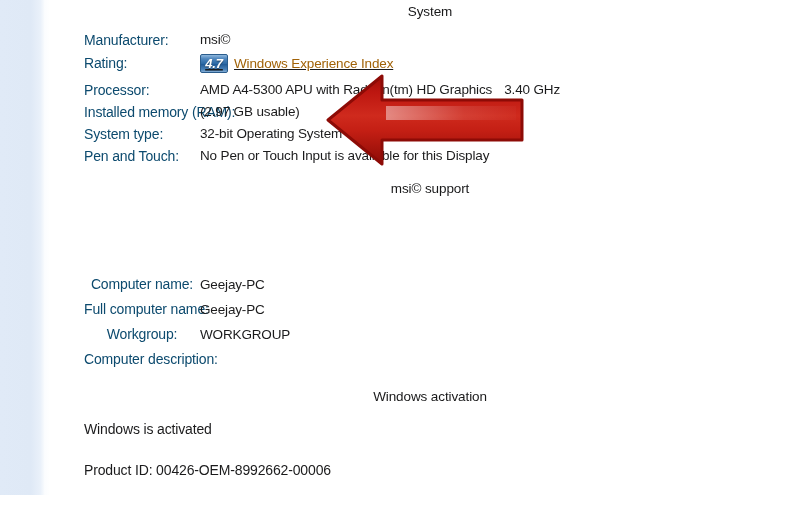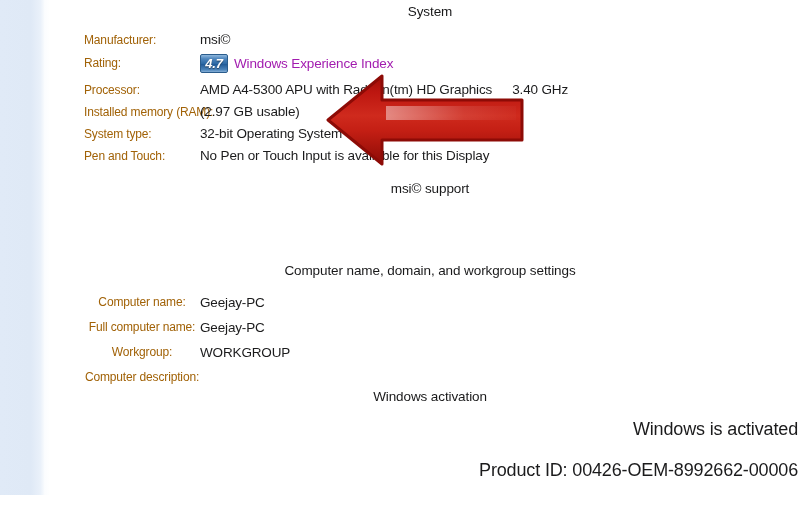--- a/index.html
+++ b/index.html
@@ -78,22 +78,22 @@
     align-items: flex-start;
     height: 22px;
     line-height: 22px;
   }
   .row.tall { height: 25px; line-height: 25px; }
   .label {
     width: 150px;
     flex: 0 0 150px;
     padding-left: 34px;
     box-sizing: border-box;
-    font-size: 12px;
-    color: #a16207;
+    font-size: 14px;
+    color: #0c4a6e;
     white-space: nowrap;
     letter-spacing: -0.15px;
   }
   .value {
     font-size: 13.5px;
     color: #1b1b1c;
     white-space: nowrap;
     letter-spacing: -0.15px;
     display: flex;
     align-items: center;
@@ -102,52 +102,53 @@
   .link {
     color: #2b6ca8;
     cursor: pointer;
     font-size: 13.5px;
     letter-spacing: -0.15px;
   }
 
   
   .plainline {
     padding-left: 34px;
-    font-size: 18px;
+    font-size: 14px;
     color: #1b1b1c;
     height: 24px;
     line-height: 24px;
     white-space: nowrap;
     letter-spacing: -0.15px;
   }
 
   
   .wei {
     display: flex;
     align-items: center;
+    text-decoration: underline;
   }
   .wei-badge {
     width: 28px;
     height: 19px;
     border-radius: 2px;
     background: linear-gradient(to bottom, #8fb8dd 0%, #4f86bd 22%, #2e6ba6 50%, #1d5794 52%, #4a82b8 85%, #84aed6 100%);
     border: 1px solid #2a5c8c;
     box-sizing: border-box;
     color: #ffffff;
     font-size: 13px;
     font-weight: bold;
     font-style: italic;
     line-height: 17px;
     text-align: center;
     text-shadow: 0 1px 1px rgba(0,0,0,.45);
     margin-right: 6px;
     overflow: hidden;
   }
   .wei-link {
-    color: #a21caf;
+    color: #a16207;
     font-size: 13.5px;
     cursor: pointer;
     letter-spacing: -0.15px;
   }
 
   
   #annotation-arrow {
     position: absolute;
     left: 326px;
     top: 74px;
@@ -180,21 +181,21 @@
         <span class="label">Rating:</span>
         <span class="value wei">
           <span class="wei-badge">4.7</span>
           <span class="wei-link">Windows Experience Index</span>
         </span>
       </div>
 
       <div class="row" style="margin-top:3px;">
         <span class="label">Processor:</span>
         <span class="value">AMD A4-5300 APU with Radeon(tm) HD Graphics</span>
-        <span class="value" style="margin-left:20px;">3.40 GHz</span>
+        <span class="value" style="margin-left:12px;">3.40 GHz</span>
       </div>
 
       <div class="row">
         <span class="label">Installed memory (RAM):</span>
         <span class="value">(2.97 GB usable)</span>
       </div>
 
       <div class="row">
         <span class="label">System type:</span>
         <span class="value">32-bit Operating System</span>
@@ -214,24 +215,20 @@
       <span class="section-rule"></span>
     </div>
     <div class="rows" style="margin-top:9px;">
 
 
 
     </div>
   </div>
 
   <div class="section" style="top:263px;">
-    <div class="section-head">
-      <span class="section-title">Computer name, domain, and workgroup settings</span>
-      <span class="section-rule"></span>
-    </div>
     <div class="rows" style="margin-top:9px;text-align:center;">
 
       <div class="row tall">
         <span class="label">Computer name:</span>
         <span class="value">Geejay-PC</span>
       </div>
 
       <div class="row tall">
         <span class="label">Full computer name:</span>
         <span class="value">Geejay-PC</span>
@@ -243,21 +240,21 @@
       </div>
 
       <div class="row tall">
         <span class="label">Computer description:</span>
         <span class="value"></span>
       </div>
 
     </div>
   </div>
 
-  <div class="section" style="top:389px;text-align:right;">
+  <div class="section" style="top:389px;">
     <div class="section-head">
       <span class="section-title">Windows activation</span>
       <span class="section-rule"></span>
     </div>
     <div class="rows" style="margin-top:10px;">
       <div class="plainline">Windows is activated</div>
       <div class="plainline" style="margin-top:17px;">Product ID: 00426-OEM-8992662-00006</div>
     </div>
   </div>
 

